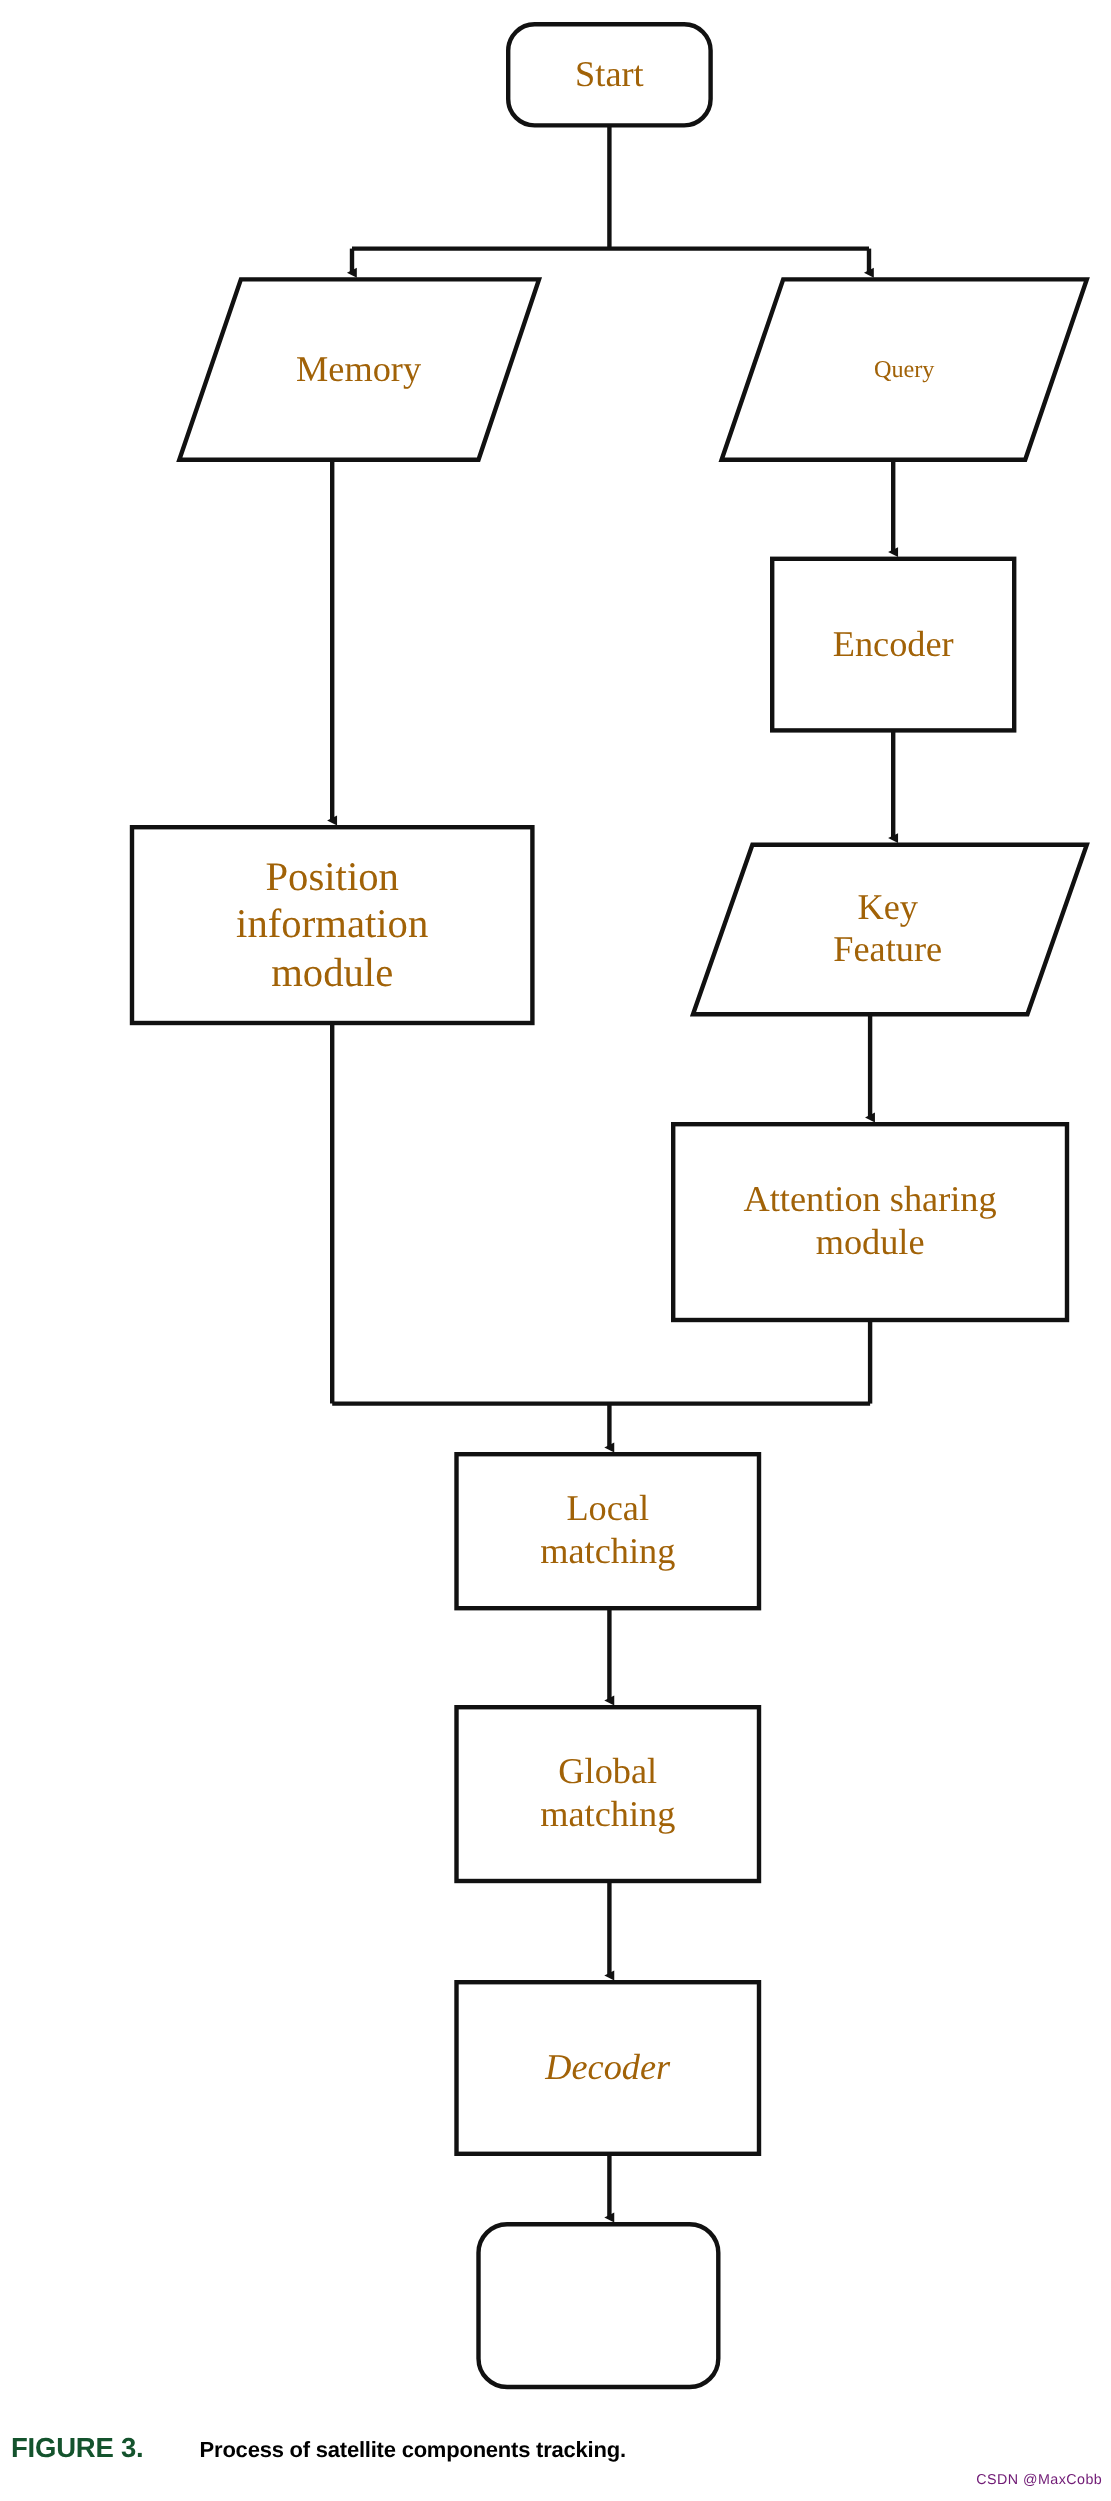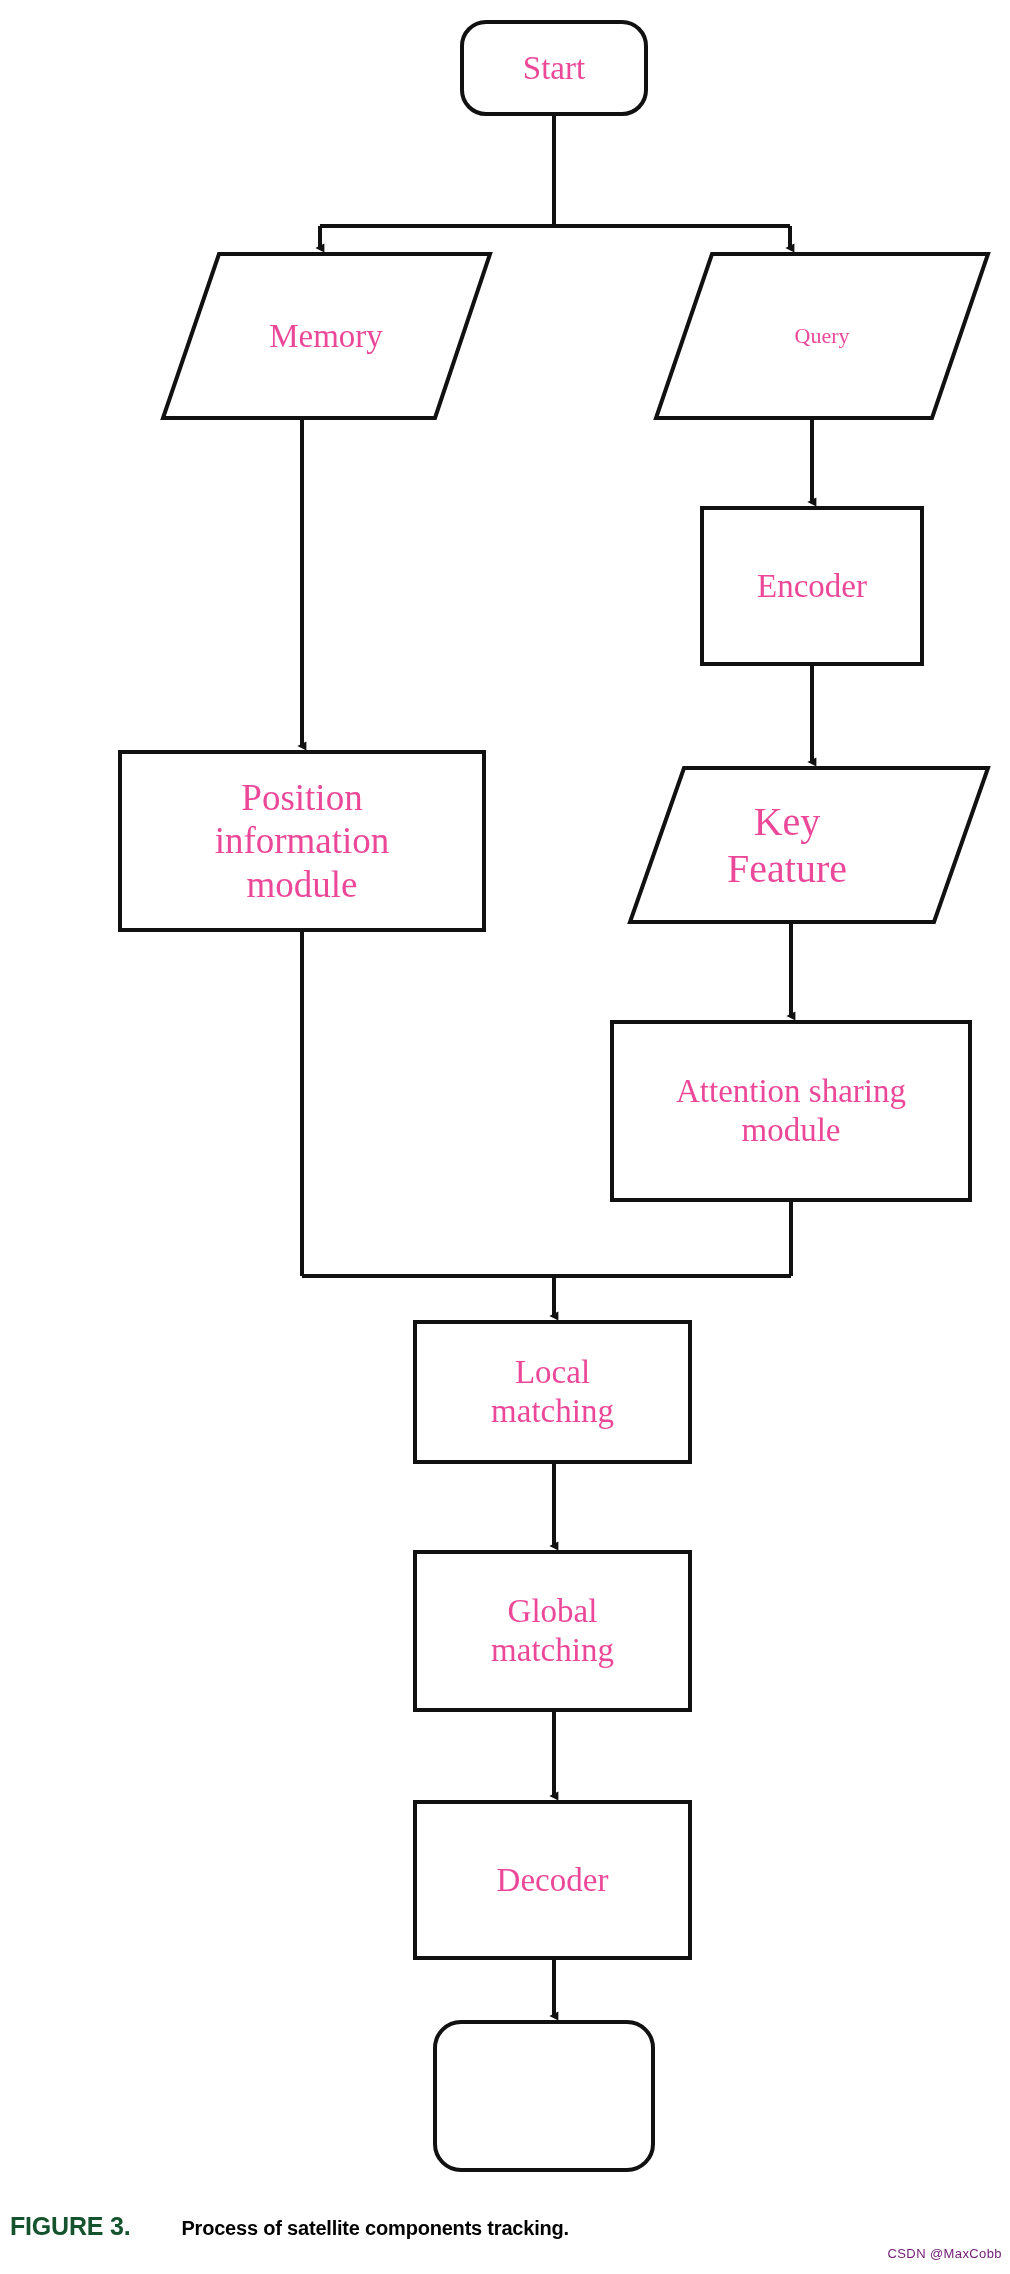--- a/index.html
+++ b/index.html
@@ -30,21 +30,21 @@
     height: 2274px;
     display: block;
   }
   .node-label {
     position: absolute;
     display: flex;
     align-items: center;
     justify-content: center;
     text-align: center;
     font-family: "Liberation Serif", serif;
-    color: #ec4899;
+    color: #a16207;
     line-height: 1.18;
     white-space: pre-line;
     pointer-events: none;
   }
   .caption-bar {
     position: absolute;
     left: 10px;
     top: 2212px;
     width: 990px;
     height: 44px;
@@ -146,37 +146,37 @@
   </svg>
 
   <div class="node-label" style="left:462px; top:22px; width:184px; height:92px; font-size:33px;">Start</div>
 
   <div class="node-label" style="left:196px; top:254px; width:260px; height:164px; font-size:33px;">Memory</div>
 
   <div class="node-label" style="left:692px; top:254px; width:260px; height:164px; font-size:22px;">Query</div>
 
   <div class="node-label" style="left:702px; top:508px; width:220px; height:156px; font-size:33px;">Encoder</div>
 
-  <div class="node-label" style="left:644px; top:768px; width:286px; height:154px; font-size:40px;text-align:center;">Key
+  <div class="node-label" style="left:664px; top:768px; width:286px; height:154px; font-size:33px;text-align:center;">Key
 Feature</div>
 
   <div class="node-label" style="left:120px; top:752px; width:364px; height:178px; font-size:37px;">Position
 information
 module</div>
 
   <div class="node-label" style="left:612px; top:1022px; width:358px; height:178px; font-size:33px;">Attention sharing
 module</div>
 
   <div class="node-label" style="left:415px; top:1322px; width:275px; height:140px; font-size:33px;">Local
 matching</div>
 
   <div class="node-label" style="left:415px; top:1552px; width:275px; height:158px; font-size:33px;">Global
 matching</div>
 
-  <div class="node-label" style="left:415px; top:1802px; width:275px; height:156px; font-size:33px;">Decoder</div>
+  <div class="node-label" style="left:415px; top:1802px; width:275px; height:156px; font-size:33px;font-style:italic;">Decoder</div>
 
 
   <div class="caption-bar">
     <span class="caption-figno" style="color:#14532d;">FIGURE 3.</span>
     <span class="caption-text">Process of satellite components tracking.</span>
   </div>
 
   <div class="watermark">CSDN @MaxCobb</div>
 
 </div>

